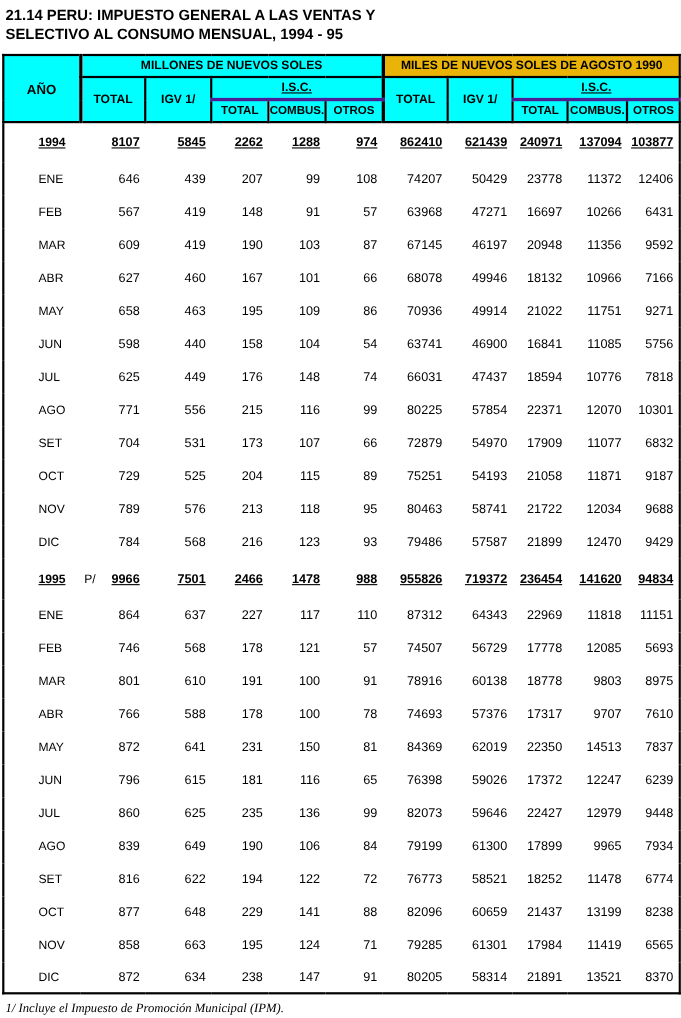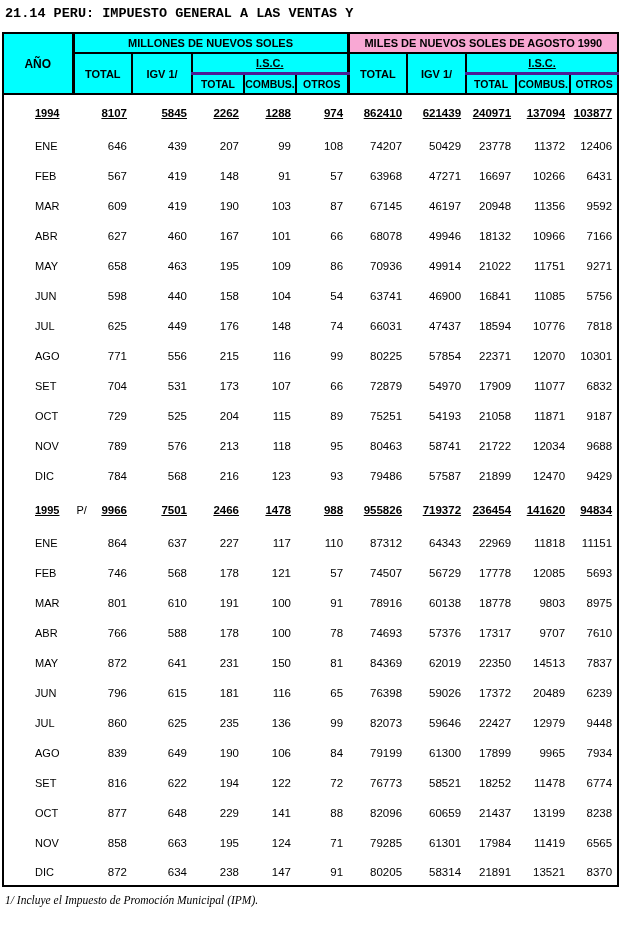--- a/index.html
+++ b/index.html
@@ -3,21 +3,21 @@
 <meta charset="utf-8">
 <style>
   html, body { margin:0; padding:0; }
   body {
     width:619px; height:925px; background:#ffffff; color:#000000;
     font-family:"Liberation Sans", sans-serif;
     -webkit-font-smoothing:none;
   }
   .title {
     padding:5px 0 0 5px;
-    font-weight:bold; font-size:13.5px; line-height:17px;font-family:Liberation Mono, monospace;
+    font-weight:bold; font-size:13.5px; line-height:17px;
   }
   table.tax {
     border-collapse:collapse; table-layout:fixed;
     width:615px; margin:10px 0 0 2px;
     border:2px solid #000;
   }
   col.c-ano{width:70px;} col.c2{width:59px;} col.c3{width:60px;}
   col.c4{width:52px;} col.c5{width:52px;} col.c6{width:52px;}
   col.c7{width:59px;} col.c8{width:59px;} col.c9{width:50px;}
   col.c10{width:54px;} col.c11{width:48px;}
@@ -46,41 +46,42 @@
     margin:5px 0 0 5px;
     font-family:"Liberation Serif", serif; font-style:italic;
     font-size:11.5px; line-height:17px;
   }
 </style>
 </head>
 <body>
 
 <div class="title">
   <div>21.14  PERU: IMPUESTO GENERAL A LAS VENTAS Y</div>
+  <div>SELECTIVO AL CONSUMO MENSUAL, 1994 - 95</div>
 </div>
 
 <table class="tax">
   <colgroup>
     <col class="c-ano">
       <col class="c2">
       <col class="c3">
       <col class="c4">
       <col class="c5">
       <col class="c6">
     <col class="c7">
       <col class="c8">
       <col class="c9">
       <col class="c10">
       <col class="c11">
   </colgroup>
   <thead>
     <tr>
       <th class="anio" rowspan="3" style="background: rgb(0, 255, 255);">AÑO</th>
       <th colspan="5" style="background: rgb(0, 255, 255);">MILLONES DE NUEVOS SOLES</th>
-      <th colspan="5" class="gdiv" style="background: #f9a8d4;">MILES DE NUEVOS SOLES DE AGOSTO 1990</th>
+      <th colspan="5" class="gdiv" style="background: #eab308;">MILES DE NUEVOS SOLES DE AGOSTO 1990</th>
     </tr>
     <tr>
       <th rowspan="2" style="background: rgb(0, 255, 255);">TOTAL</th>
       <th rowspan="2" style="background: rgb(0, 255, 255);">IGV 1/</th>
       <th colspan="3" class="isc" style="background: rgb(0, 255, 255);">I.S.C.</th>
       <th rowspan="2" class="gdiv" style="background: rgb(0, 255, 255);">TOTAL</th>
       <th rowspan="2" style="background: rgb(0, 255, 255);">IGV 1/</th>
       <th colspan="3" class="isc" style="background: rgb(0, 255, 255);">I.S.C.</th>
     </tr>
     <tr>
@@ -343,21 +344,21 @@
       <tr class="month">
         <td class="label"><span>JUN</span></td>
         <td class="num"><span>796</span></td>
         <td class="num"><span>615</span></td>
         <td class="num"><span>181</span></td>
         <td class="num"><span>116</span></td>
         <td class="num"><span>65</span></td>
         <td class="num"><span>76398</span></td>
         <td class="num"><span>59026</span></td>
         <td class="num"><span>17372</span></td>
-        <td class="num"><span>20489</span></td>
+        <td class="num"><span>12247</span></td>
         <td class="num"><span>6239</span></td>
       </tr>
       <tr class="month">
         <td class="label"><span>JUL</span></td>
         <td class="num"><span>860</span></td>
         <td class="num"><span>625</span></td>
         <td class="num"><span>235</span></td>
         <td class="num"><span>136</span></td>
         <td class="num"><span>99</span></td>
         <td class="num"><span>82073</span></td>

